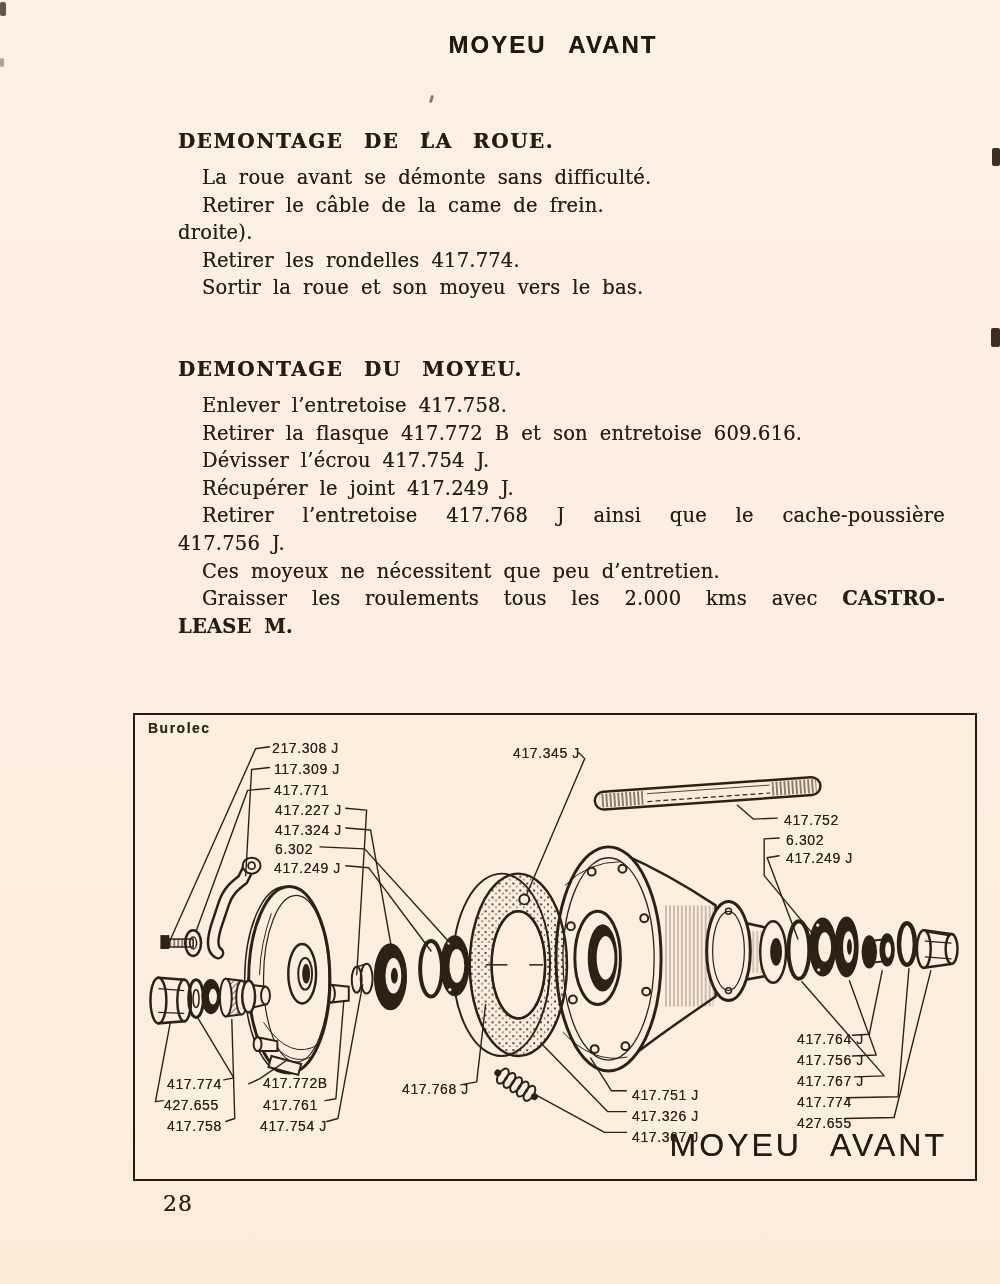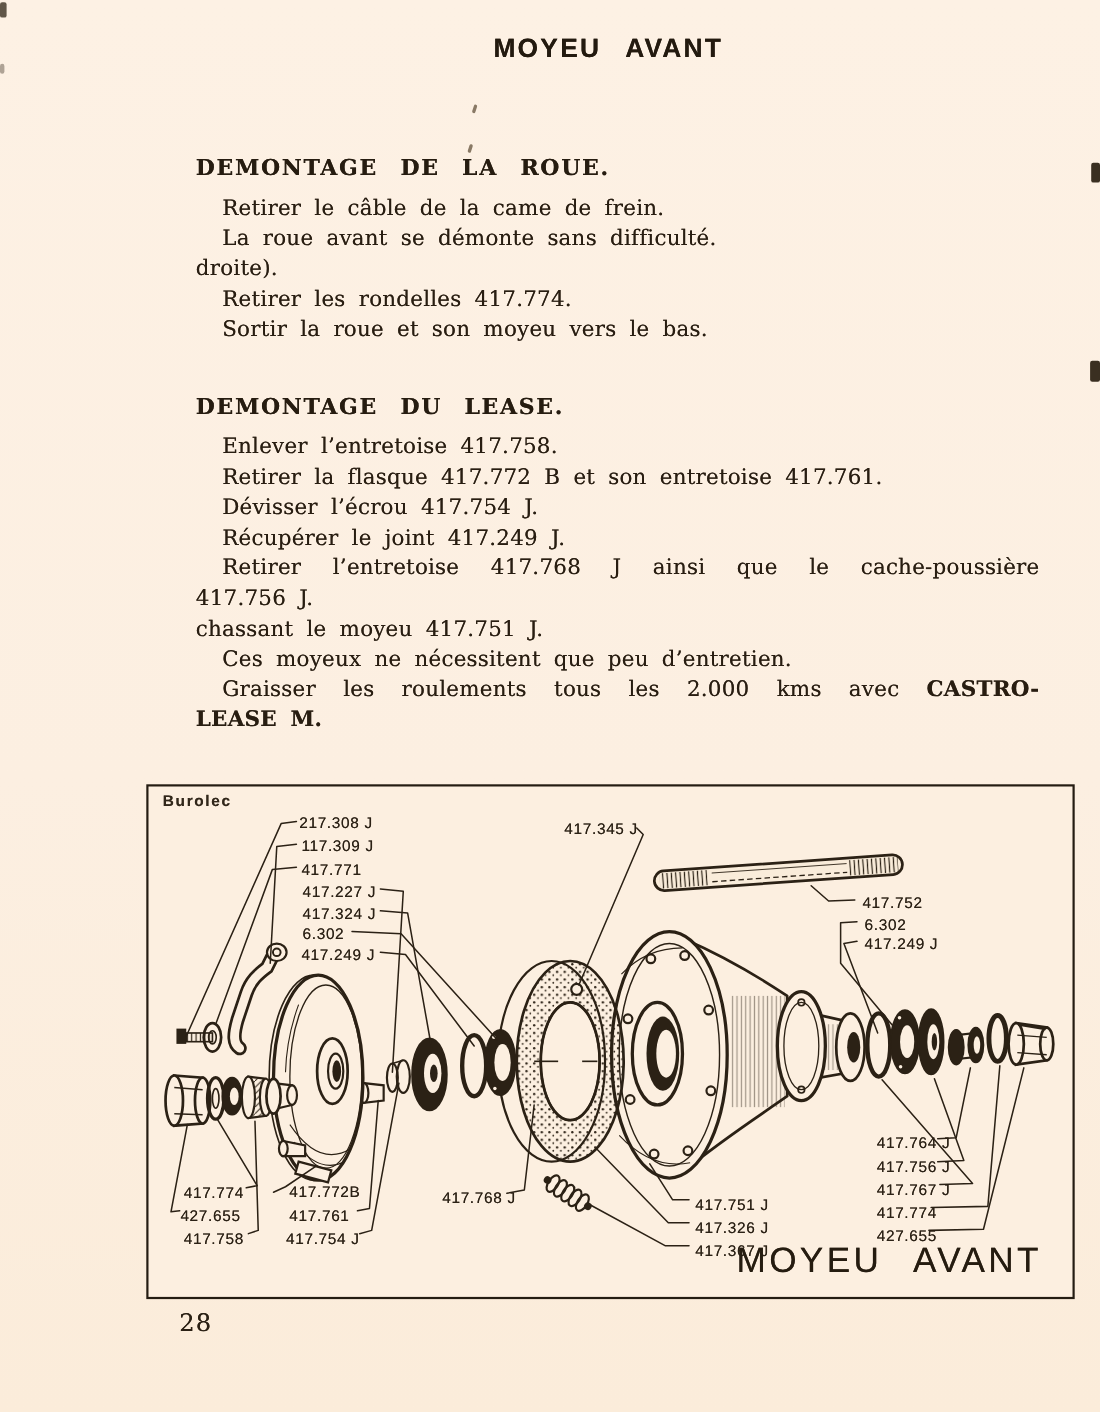--- a/index.html
+++ b/index.html
@@ -59,38 +59,37 @@
 </style>
 </head>
 <body>
 
 <div class="page">
 
   <div class="title">MOYEU AVANT</div>
   <div class="tick" style="left:430px;top:95px"></div>
   <div class="tick" style="left:426px;top:131px"></div>
 
-  <div class="sec" style="top:140px">
+  <div class="sec" style="top:129px">
     <h2 class="sec-heading">DEMONTAGE DE LA ROUE.</h2>
+    <div class="bl ind">La roue avant se démonte sans difficulté.</div>
     <div class="bl ind">Retirer le câble de la came de frein.</div>
-    <div class="bl ind">La roue avant se démonte sans difficulté.</div>
     <div class="bl">droite).</div>
     <div class="bl ind">Retirer les rondelles 417.774.</div>
     <div class="bl ind">Sortir la roue et son moyeu vers le bas.</div>
   </div>
 
   <div class="sec" style="top:357px">
-    <h2 class="sec-heading">DEMONTAGE DU LEASE.</h2>
+    <h2 class="sec-heading">DEMONTAGE DU MOYEU.</h2>
     <div class="bl ind">Enlever l’entretoise 417.758.</div>
-    <div class="bl ind">Retirer la flasque 417.772 B et son entretoise 417.761.</div>
+    <div class="bl ind">Retirer la flasque 417.772 B et son entretoise 609.616.</div>
     <div class="bl ind">Dévisser l’écrou 417.754 J.</div>
     <div class="bl ind">Récupérer le joint 417.249 J.</div>
     <div class="bl ind j">Retirer l’entretoise 417.768 J ainsi que le cache-poussière</div>
     <div class="bl">417.756 J.</div>
-    <div class="bl">chassant le moyeu 417.751 J.</div>
     <div class="bl ind">Ces moyeux ne nécessitent que peu d’entretien.</div>
     <div class="bl ind j"><span>Graisser les roulements tous les 2.000 kms avec </span><b>CASTRO-</b></div>
     <div class="bl"><b>LEASE M.</b></div>
   </div>
 
   <div class="fig">
     <svg viewBox="0 0 844 468">
       <defs>
         <pattern id="stip" width="7" height="7" patternUnits="userSpaceOnUse">
           <circle cx="2" cy="2" r="1.1" fill="#2b2115"></circle>

